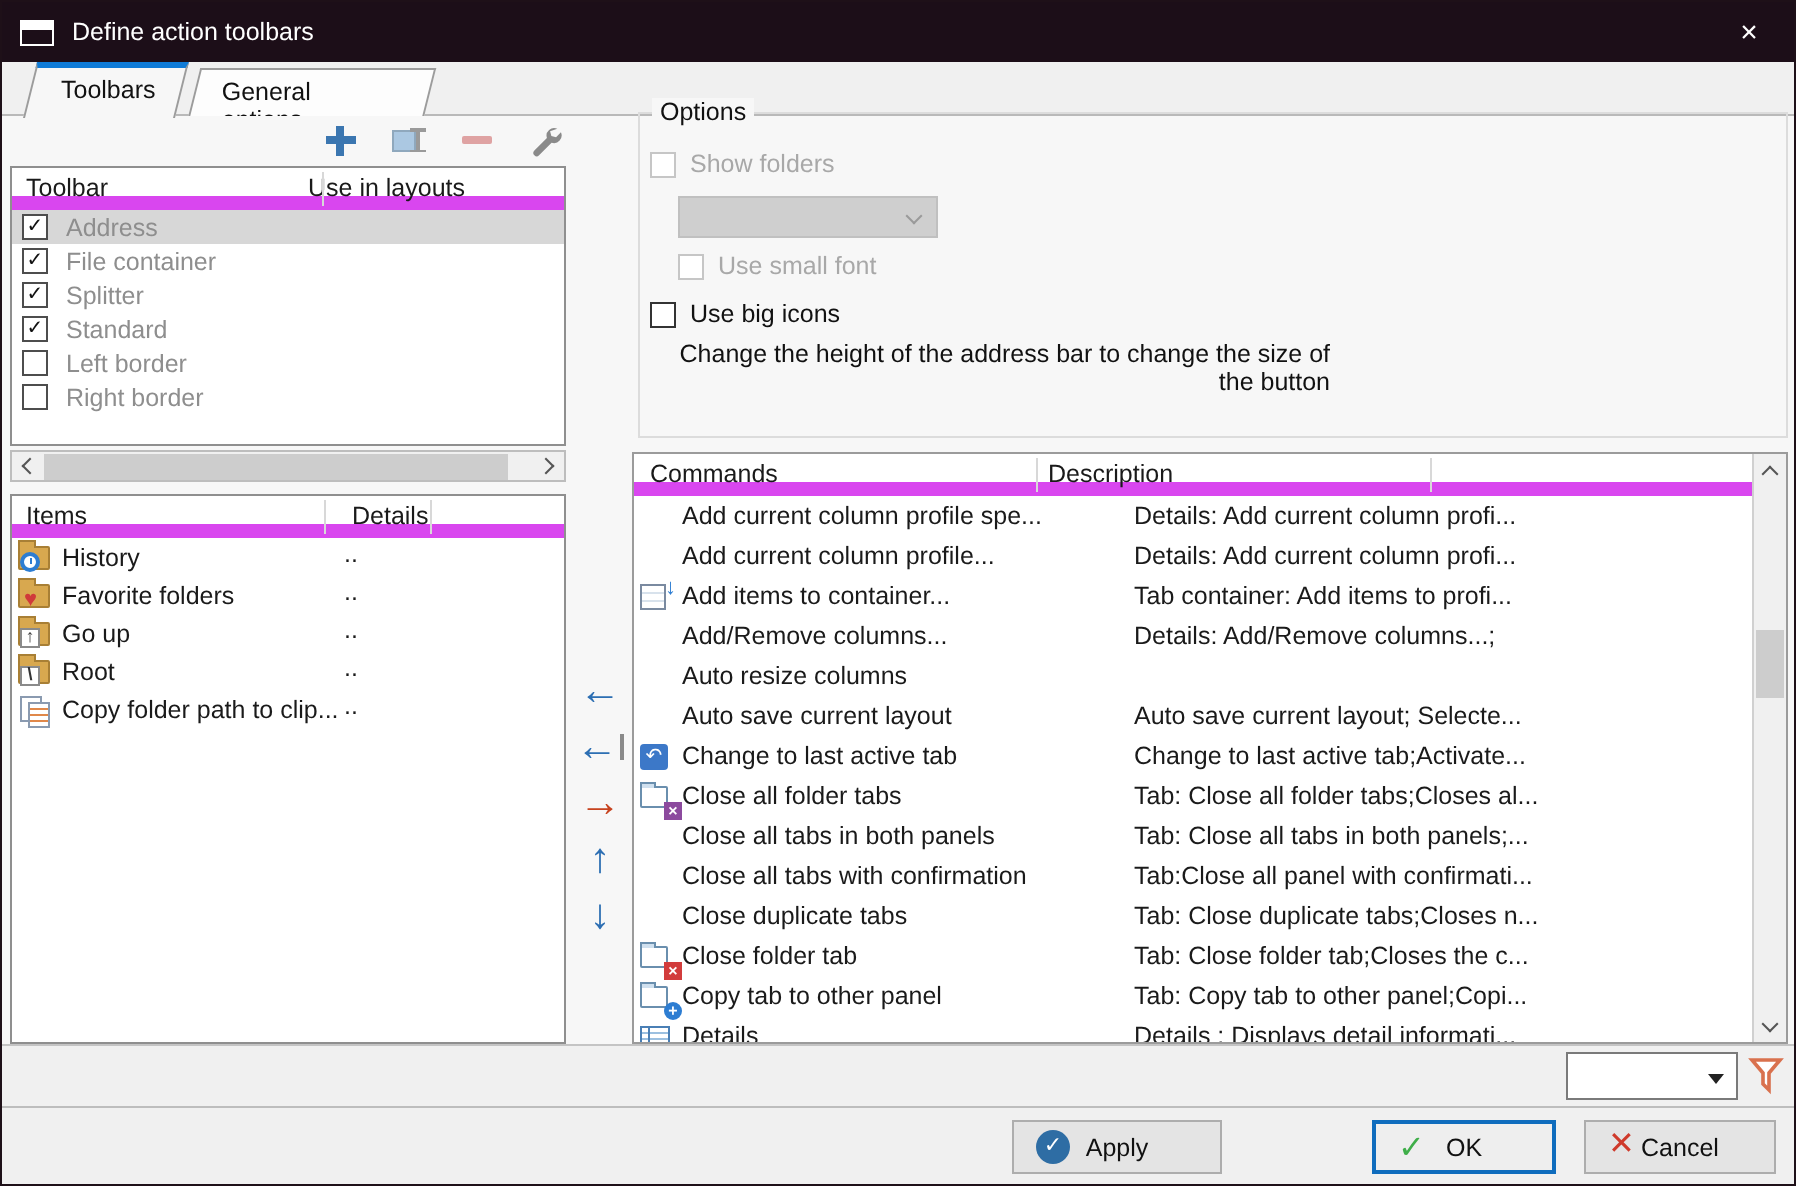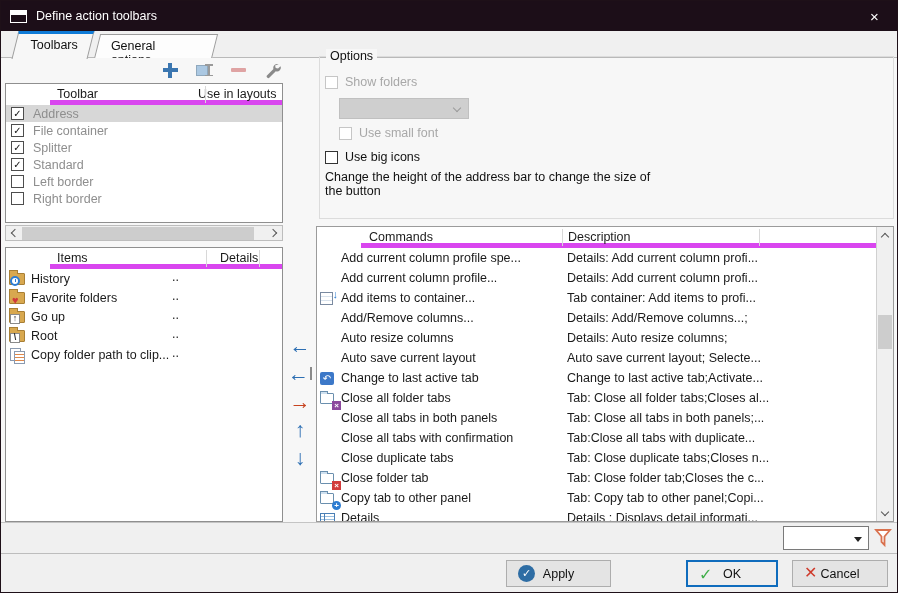--- a/index.html
+++ b/index.html
@@ -34,21 +34,21 @@
   .icon-rename{position:relative;width:17px;height:12px;}
   .icon-rename::before{content:'';position:absolute;left:0;top:1px;width:10px;height:9px;background:#abc8e2;border:1px solid #8fa8bd;}
   .icon-rename::after{content:'';position:absolute;right:3px;top:0;width:1.5px;height:12px;background:#9a9a9a;box-shadow:-3px 0 0 -0.5px transparent;}
   .icon-rename .ibeam-top,.icon-rename .ibeam-bot{position:absolute;right:0;width:8px;height:1.5px;background:#9a9a9a;}
   .icon-rename .ibeam-top{top:0;} .icon-rename .ibeam-bot{bottom:0;}
   .icon-minus{width:15px;height:4px;background:#dfa3a3;border-radius:1px;}
   .icon-wrench{width:17px;height:17px;}
 
   
   .panel{position:absolute;background:#fff;border:1px solid #8f8f8f;}
-  .hdr{position:relative;height:21px;border-bottom:5px solid #d946ef;margin-left:44px;}
+  .hdr{position:relative;height:21px;border-bottom:7px solid #d946ef;}
   .hdr span{position:absolute;top:3px;font-size:12.5px;color:#1a1a1a;}
   .hdr .vsep{position:absolute;top:2px;width:1px;height:17px;background:#d8d8d8;}
 
   
   .toolbar-list{left:4px;top:25px;width:278px;height:140px;}
   .t-row{position:relative;height:17px;display:flex;align-items:center;font-size:12.5px;color:#8e8e8e;}
   .t-row.selected{background:#d7d7d7;}
   .cb{width:13px;height:13px;border:1px solid #4d4d4d;background:#fff;margin:0 9px 0 5px;display:flex;align-items:center;justify-content:center;font-size:10px;color:#111;line-height:1;}
 
   
@@ -89,21 +89,21 @@
   
   .options-group{position:absolute;left:318px;top:-2px;width:575px;height:163px;border:1px solid #dcdcdc;}
   .group-label{position:absolute;left:6px;top:-8px;background:#f7f7f7;padding:0 4px;font-size:12.5px;color:#111;}
   .opt-row{position:absolute;display:flex;align-items:center;font-size:12.5px;}
   .cb2{width:13px;height:13px;background:#fff;border:1px solid #333;margin-right:7px;flex:none;}
   .cb2.disabled{border-color:#c6c6c6;}
   .lbl-disabled{color:#a8a8a8;}
   .lbl-normal{color:#111;}
   .combo-disabled{position:absolute;left:19px;top:41px;width:130px;height:21px;background:#cfcfcf;border:1px solid #c0c0c0;}
   .combo-disabled .chev{border-color:#9a9a9a;position:absolute;right:8px;top:6px;}
-  .hint{position:absolute;left:5px;top:113px;width:340px;font-size:12.5px;color:#111;line-height:1.15;}
+  .hint{position:absolute;left:5px;top:113px;width:340px;font-size:12.5px;color:#111;line-height:1.15;text-align:right;}
 
   
   .commands-list{left:315px;top:168px;width:578px;height:296px;border:1px solid #9b9b9b;}
   .commands-list .hdr .vsep1{left:201px;} .commands-list .hdr .vsep2{left:398px;}
   .cmd-rows{position:absolute;left:0;top:22px;right:17px;bottom:0;overflow:hidden;}
   .c-row{position:relative;height:20px;font-size:12.5px;color:#1a1a1a;}
   .c-icon{position:absolute;left:2px;top:2px;width:18px;height:16px;}
   .c-cmd{position:absolute;left:24px;top:2px;white-space:nowrap;}
   .c-desc{position:absolute;left:207px;top:2px;white-space:nowrap;margin-left:43px;}
 
@@ -343,21 +343,20 @@
             <span class="c-desc">Tab container: Add items to profi...</span>
           </div>
           <div class="c-row">
             <span class="c-icon"></span>
             <span class="c-cmd">Add/Remove columns...</span>
             <span class="c-desc">Details: Add/Remove columns...;</span>
           </div>
           <div class="c-row">
             <span class="c-icon"></span>
             <span class="c-cmd">Auto resize columns</span>
-            <span class="c-desc">Details: Auto resize columns;</span>
           </div>
           <div class="c-row">
             <span class="c-icon"></span>
             <span class="c-cmd">Auto save current layout</span>
             <span class="c-desc">Auto save current layout; Selecte...</span>
           </div>
           <div class="c-row">
             <span class="c-icon">
               <span class="icon-lastactive">↶</span>
             </span>
@@ -373,21 +372,21 @@
             <span class="c-desc">Tab: Close all folder tabs;Closes al...</span>
           </div>
           <div class="c-row">
             <span class="c-icon"></span>
             <span class="c-cmd">Close all tabs in both panels</span>
             <span class="c-desc">Tab: Close all tabs in both panels;...</span>
           </div>
           <div class="c-row">
             <span class="c-icon"></span>
             <span class="c-cmd">Close all tabs with confirmation</span>
-            <span class="c-desc">Tab:Close all tabs with duplicate...</span>
+            <span class="c-desc">Tab:Close all panel with confirmati...</span>
           </div>
           <div class="c-row">
             <span class="c-icon"></span>
             <span class="c-cmd">Close duplicate tabs</span>
             <span class="c-desc">Tab: Close duplicate tabs;Closes n...</span>
           </div>
           <div class="c-row">
             <span class="c-icon">
               <span class="tabicon"></span>
               <span class="cbadge red">×</span>

